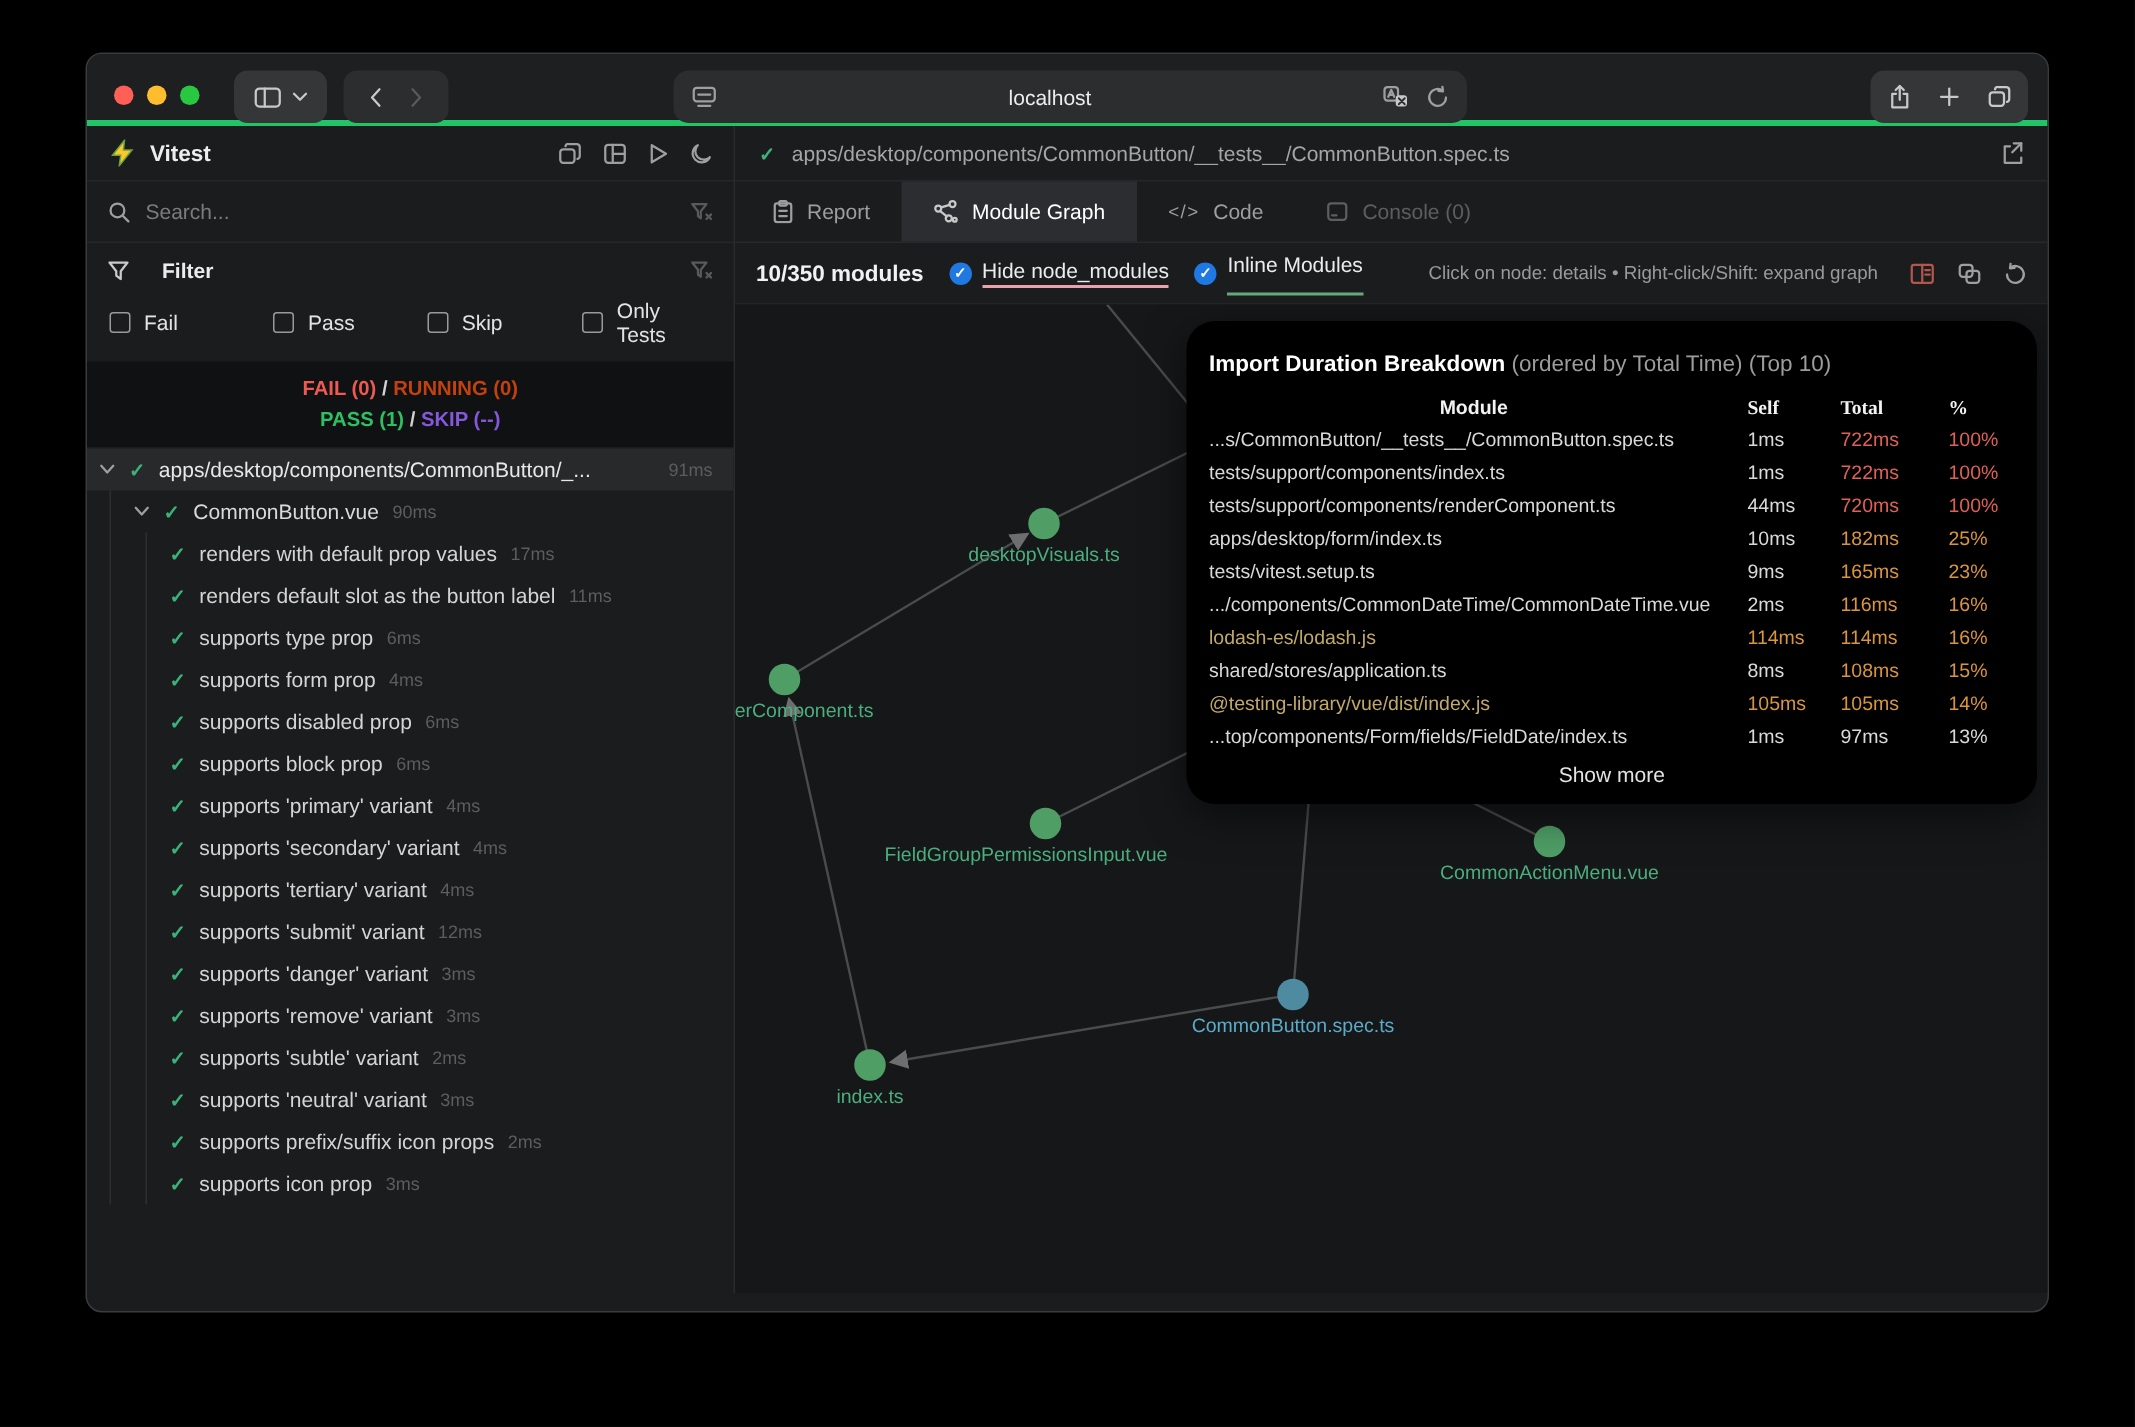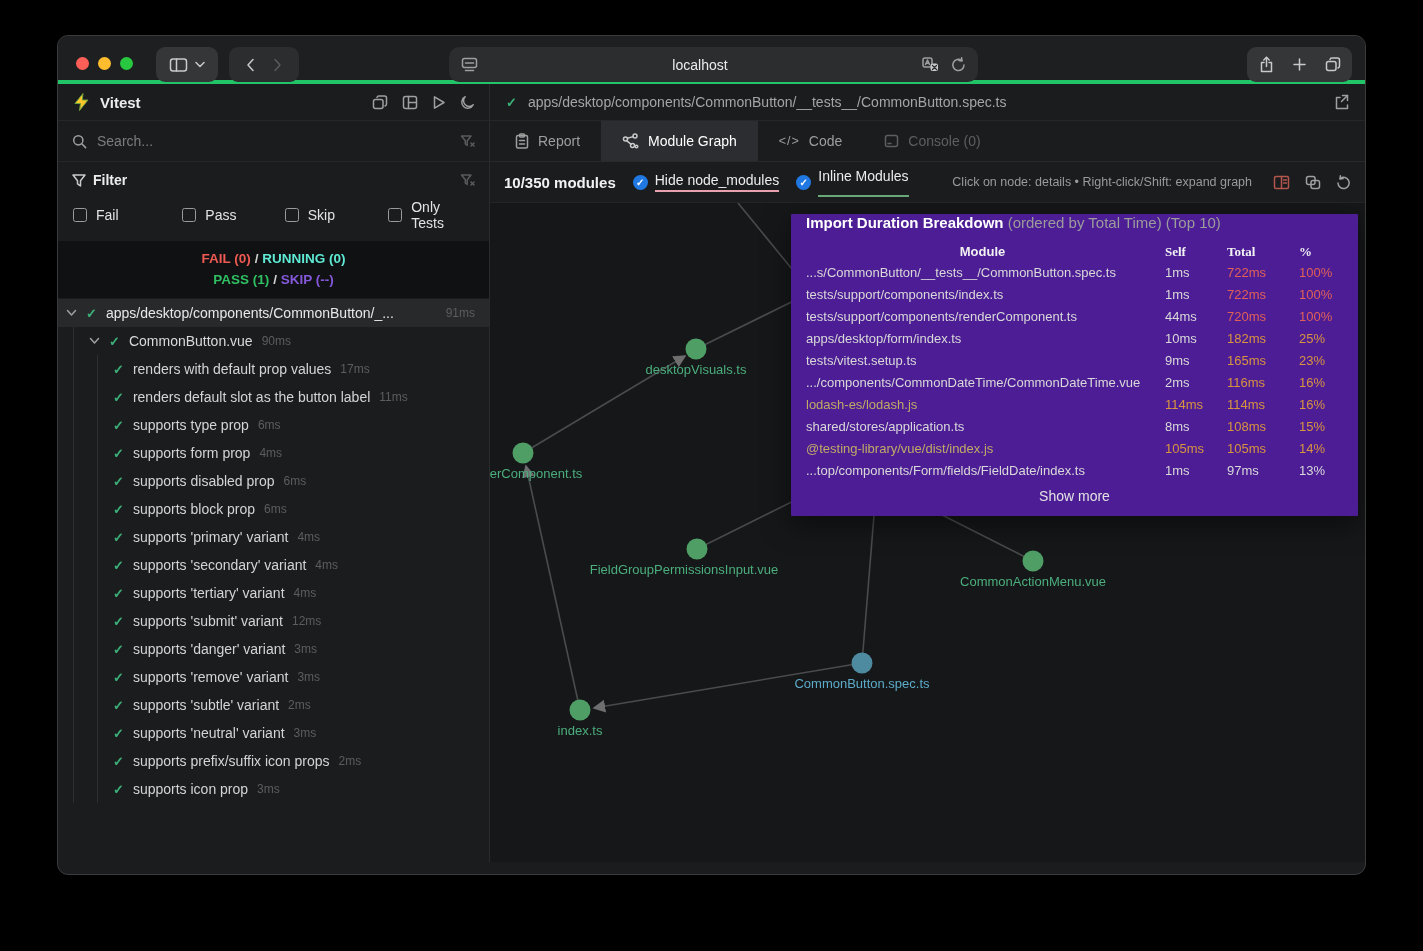--- a/index.html
+++ b/index.html
@@ -31,31 +31,31 @@
   .sb-header { height:37px; display:flex; align-items:center; padding:0 14px; border-bottom:1px solid #262729; }
   .sb-title { color:#ededed; font-size:15px; font-weight:700; margin-left:9px; }
   .sb-actions { margin-left:auto; display:flex; gap:14px; align-items:center; }
   .sb-actions svg { display:block; }
 
   .sb-search { height:41px; display:flex; align-items:center; padding:0 14px; border-bottom:1px solid #262729; gap:10px; }
   .sb-search input { flex:1; background:transparent; border:none; outline:none; color:#c9c9c9; font-size:14px; font-family:inherit; }
   .sb-search input::placeholder { color:#7c7c7c; }
 
   .sb-filter { padding:10px 14px 10px; }
-  .filter-head { display:flex; align-items:center; gap:7px;justify-content:space-between; }
+  .filter-head { display:flex; align-items:center; gap:22px;justify-content:space-between; }
   .filter-head .f-label { color:#ececec; font-size:14px; font-weight:700; }
   .filter-head .f-clear { margin-left:auto; }
   .cb-row { display:flex; margin-top:11px; padding-left:1px; }
   .cb-item { display:flex; align-items:center; gap:9px; color:#e3e3e3; font-size:14px; }
   .cb-item:nth-child(1){ width:111px; } .cb-item:nth-child(2){ width:104px; } .cb-item:nth-child(3){ width:105px; }
   .cb-box { width:14px; height:14px; border:1.5px solid #9a9a9a; border-radius:2.5px; flex:none; }
 
   .status { background:#101113; text-align:center; padding:7px 0 8px; font-size:13.5px; font-weight:700; line-height:21px; }
   .status .sep { color:#d2d2d2; }
-  .st-fail { color:#ed5a52; } .st-running { color:#5eead4; } .st-pass { color:#2fbf62; } .st-skip { color:#8458d8; }
+  .st-fail { color:#ed5a52; } .st-running { color:#c2410c; } .st-pass { color:#2fbf62; } .st-skip { color:#8458d8; }
 
   
   .tree { flex:1; position:relative; overflow:hidden; padding-top:1px; }
   .guide { position:absolute; width:1px; background:#2e2f31; }
   .g1 { left:15px; top:29px; height:476px; } .g2 { left:39px; top:57px; height:448px; }
   .trow { height:28px; display:flex; align-items:center; font-size:14px; color:#dadada; padding-right:14px; white-space:nowrap; }
   .trow .chev { width:12px; margin-right:8px; flex:none; display:flex; }
   .tick { color:#3cb179; font-size:13px; font-weight:700; margin-right:9px; flex:none; }
   .t-time { color:#5d5d5d; font-size:12px; margin-left:9px; }
   .trow-root { background:#28292b; padding-left:8px; }
@@ -87,22 +87,22 @@
   .gicons { display:flex; gap:15px; align-items:center; }
 
   
   .canvas { flex:1; position:relative; overflow:hidden; background:#161719; }
   .canvas svg.graph { position:absolute; inset:0; }
   .g-label { position:absolute; transform:translateX(-50%); font-size:13px; white-space:nowrap; }
   .tone-green { color:#4bae7d; } .tone-teal { color:#5cabc9; }
   .n-green { fill:#4f9e66; } .n-teal { fill:#4e8aa0; }
 
   
-  .panel { position:absolute; left:301px; top:11px; width:567px; background:#4c1d95; border-radius:1px;
-           padding:0 15px 12px; box-shadow:0 8px 28px rgba(0,0,0,.5); }
+  .panel { position:absolute; left:301px; top:11px; width:567px; background:#000000; border-radius:19px;
+           padding:20px 15px 12px; box-shadow:0 8px 28px rgba(0,0,0,.5); }
   .p-title { font-size:15px; color:#fff; font-weight:700; }
   .p-title .p-sub { color:#9c9c9c; font-weight:400; }
   .p-head { display:flex; margin-top:10px; font-size:13px; font-weight:700; color:#f2f2f2; line-height:21px; }
   .p-row { display:flex; font-size:13px; color:#d9d9d9; line-height:22px; }
   .c-module { flex:1; min-width:0; white-space:nowrap; overflow:hidden; padding-right:6px; }
   .c-self { width:62px; flex:none; } .c-total { width:72px; flex:none; } .c-pct { width:44px; flex:none; }
   .p-head .c-module { text-align:center; } .p-head .c-self,.p-head .c-total,.p-head .c-pct { text-align:left;font-family:Liberation Serif, serif; }
   .tone-red { color:#e06058; } .tone-orange { color:#d9943f; } .tone-ext { color:#c0aa66; } .tone-default { color:inherit; }
   .show-more { text-align:center; margin-top:6px; font-size:14px; color:#e3e3e3; }
 

